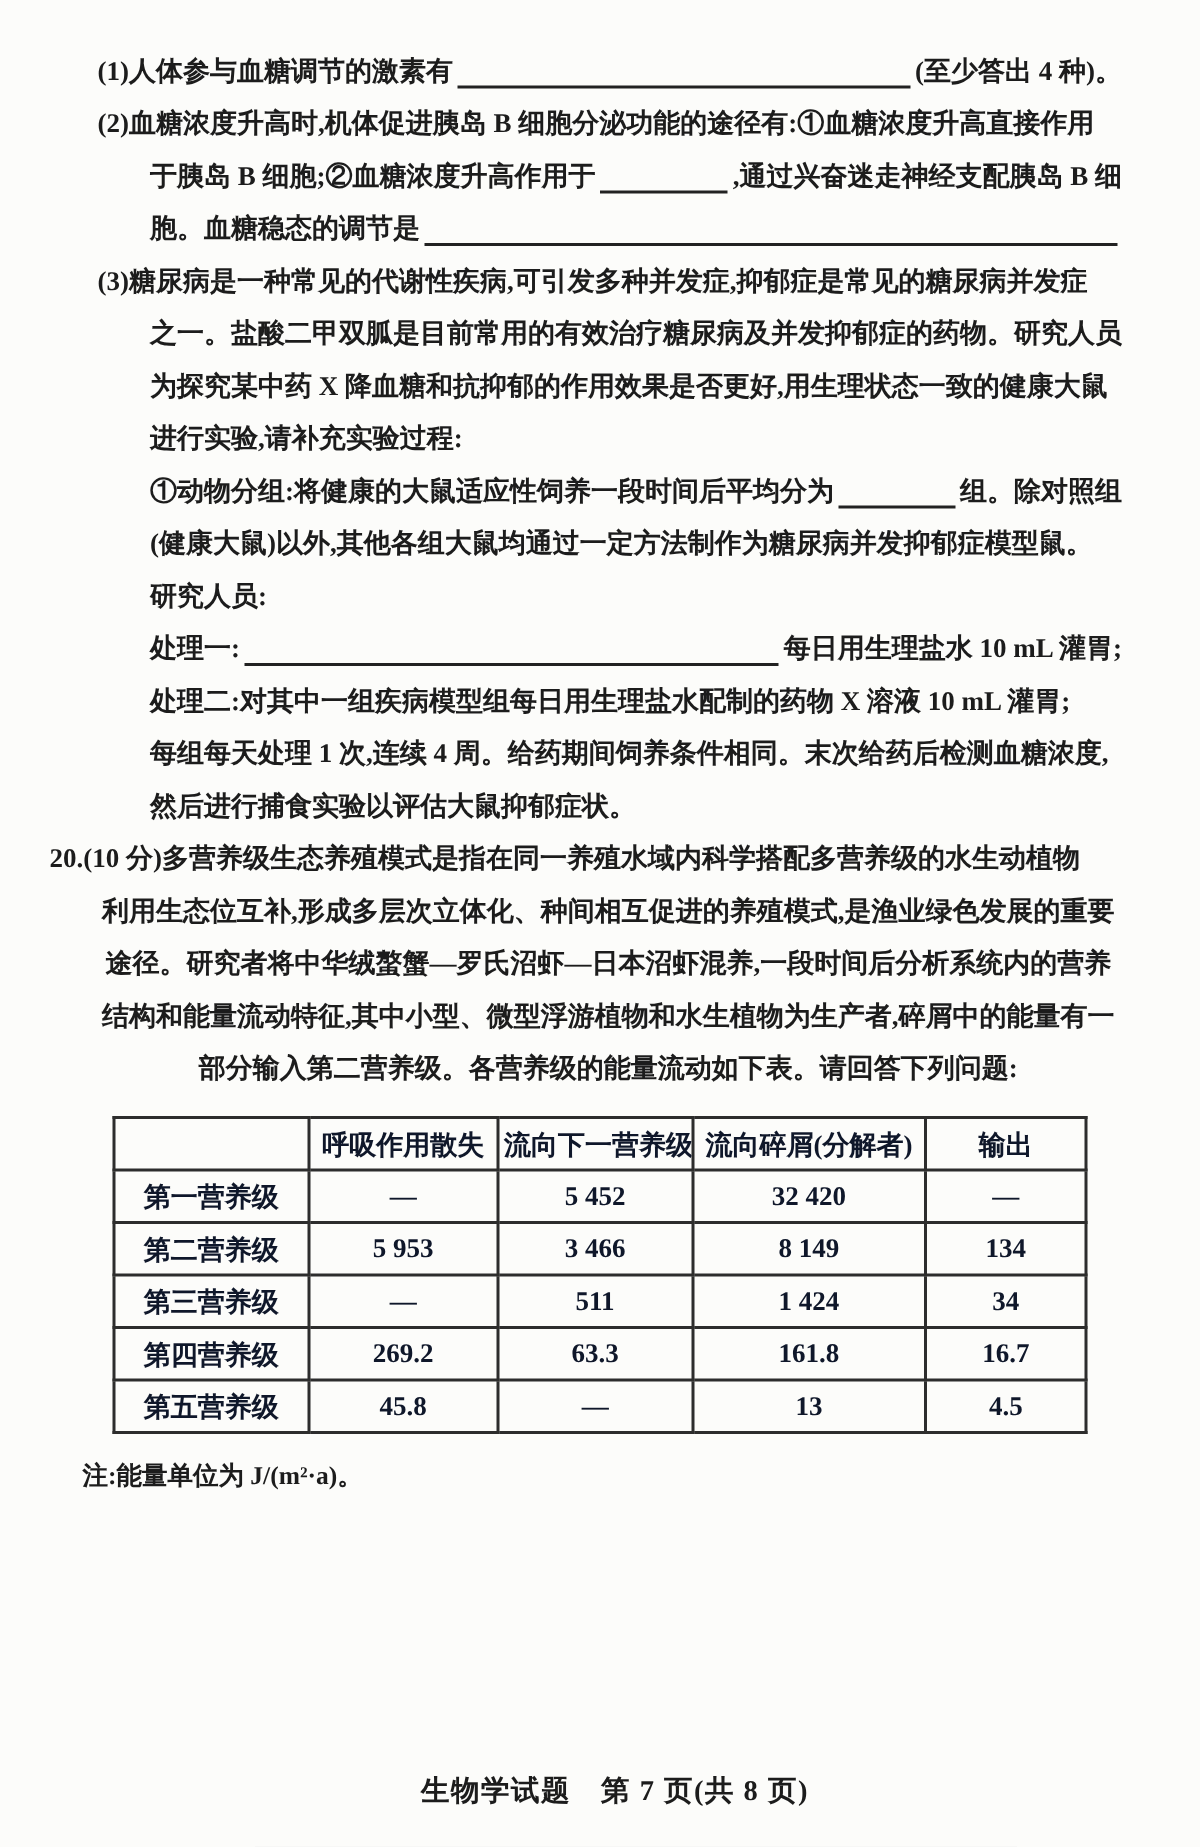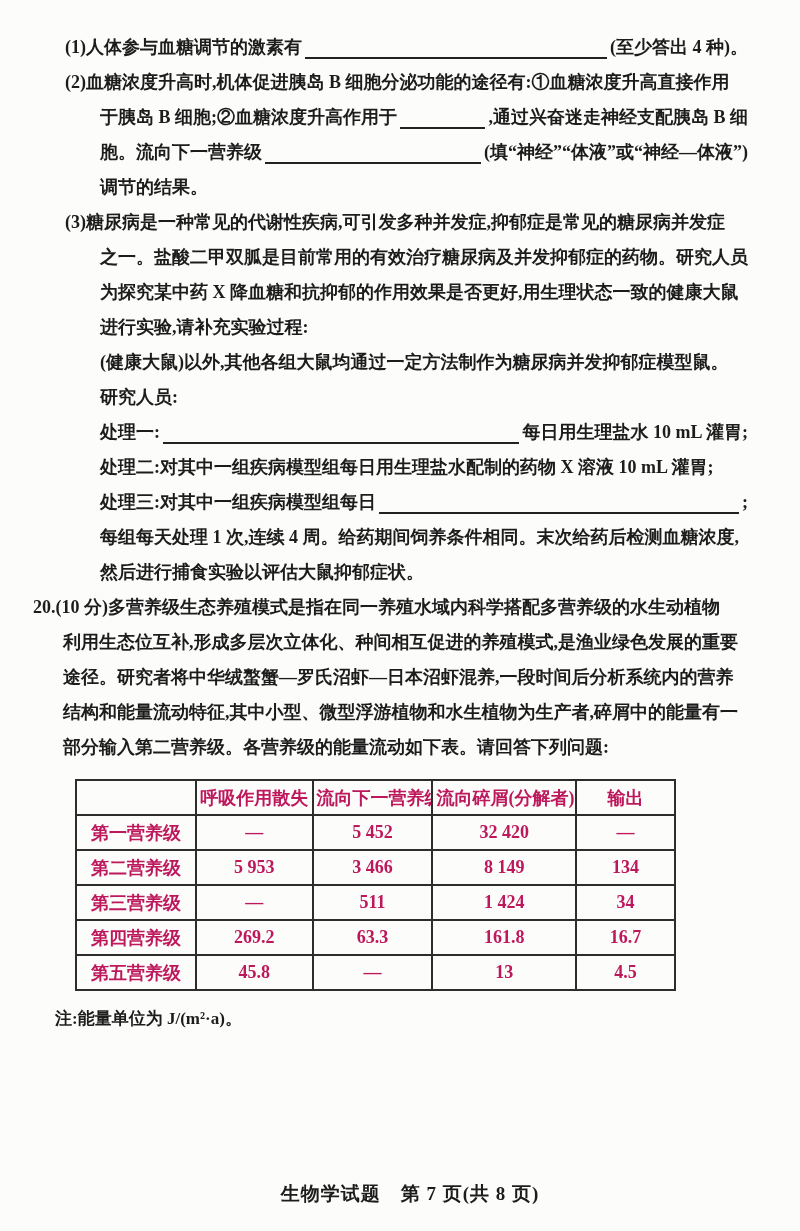--- a/index.html
+++ b/index.html
@@ -25,28 +25,28 @@
   .blank{
     flex:1 1 auto;
     min-width:60px;
     height:0;
     border-bottom:2px solid #222;
     margin:0 3px 6px 3px;
     align-self:flex-end;
   }
   .ind1{padding-left:32px;}
   .ind2{padding-left:67px;}
-  .q20c{padding-left:30px;}
+  .q20c{padding-left:30px;justify-content:center;}
   table.energy{
     border-collapse:collapse;
     margin:14px 0 0 42px;
-    width:601px;
+    width:650px;
     font-size:18px;
     font-weight:600;
-    color:#be185d;
+    color:#0f172a;
     table-layout:fixed;
   }
   table.energy td{
     border:2px solid #2d2d2d;
     text-align:center;
     height:33px;
     padding:0 3px;
     white-space:nowrap;
     overflow:hidden;
   }
@@ -79,58 +79,54 @@
 
   <div class="line ind1">
     <span class="t">(2)血糖浓度升高时,机体促进胰岛 B 细胞分泌功能的途径有:①血糖浓度升高直接作用</span>
   </div>
   <div class="line ind2">
     <span class="t">于胰岛 B 细胞;②血糖浓度升高作用于</span>
     <span class="blank"></span>
     <span class="t">,通过兴奋迷走神经支配胰岛 B 细</span>
   </div>
   <div class="line ind2">
-    <span class="t">胞。流向下一营养级</span>
-    <span class="blank"></span>
-    <span class="t">(填“神经”“体液”或“神经—体液”)</span>
-  </div>
-  <div class="line ind2">
-    <span class="t">调节的结果。</span>
+    <span class="t">胞。血糖稳态的调节是</span>
+    <span class="blank"></span>
   </div>
 
   <div class="line ind1">
     <span class="t">(3)糖尿病是一种常见的代谢性疾病,可引发多种并发症,抑郁症是常见的糖尿病并发症</span>
   </div>
   <div class="line ind2">
     <span class="t">之一。盐酸二甲双胍是目前常用的有效治疗糖尿病及并发抑郁症的药物。研究人员</span>
   </div>
   <div class="line ind2">
     <span class="t">为探究某中药 X 降血糖和抗抑郁的作用效果是否更好,用生理状态一致的健康大鼠</span>
   </div>
   <div class="line ind2">
     <span class="t">进行实验,请补充实验过程:</span>
   </div>
   <div class="line ind2">
+    <span class="t">①动物分组:将健康的大鼠适应性饲养一段时间后平均分为</span>
+    <span class="blank"></span>
+    <span class="t">组。除对照组</span>
+  </div>
+  <div class="line ind2">
     <span class="t">(健康大鼠)以外,其他各组大鼠均通过一定方法制作为糖尿病并发抑郁症模型鼠。</span>
   </div>
   <div class="line ind2">
     <span class="t">研究人员:</span>
   </div>
   <div class="line ind2">
     <span class="t">处理一:</span>
     <span class="blank"></span>
     <span class="t">每日用生理盐水 10 mL 灌胃;</span>
   </div>
   <div class="line ind2">
     <span class="t">处理二:对其中一组疾病模型组每日用生理盐水配制的药物 X 溶液 10 mL 灌胃;</span>
-  </div>
-  <div class="line ind2">
-    <span class="t">处理三:对其中一组疾病模型组每日</span>
-    <span class="blank"></span>
-    <span class="t">;</span>
   </div>
   <div class="line ind2">
     <span class="t">每组每天处理 1 次,连续 4 周。给药期间饲养条件相同。末次给药后检测血糖浓度,</span>
   </div>
   <div class="line ind2">
     <span class="t">然后进行捕食实验以评估大鼠抑郁症状。</span>
   </div>
 
   <div class="line">
     <span class="t">20.(10 分)多营养级生态养殖模式是指在同一养殖水域内科学搭配多营养级的水生动植物</span>

